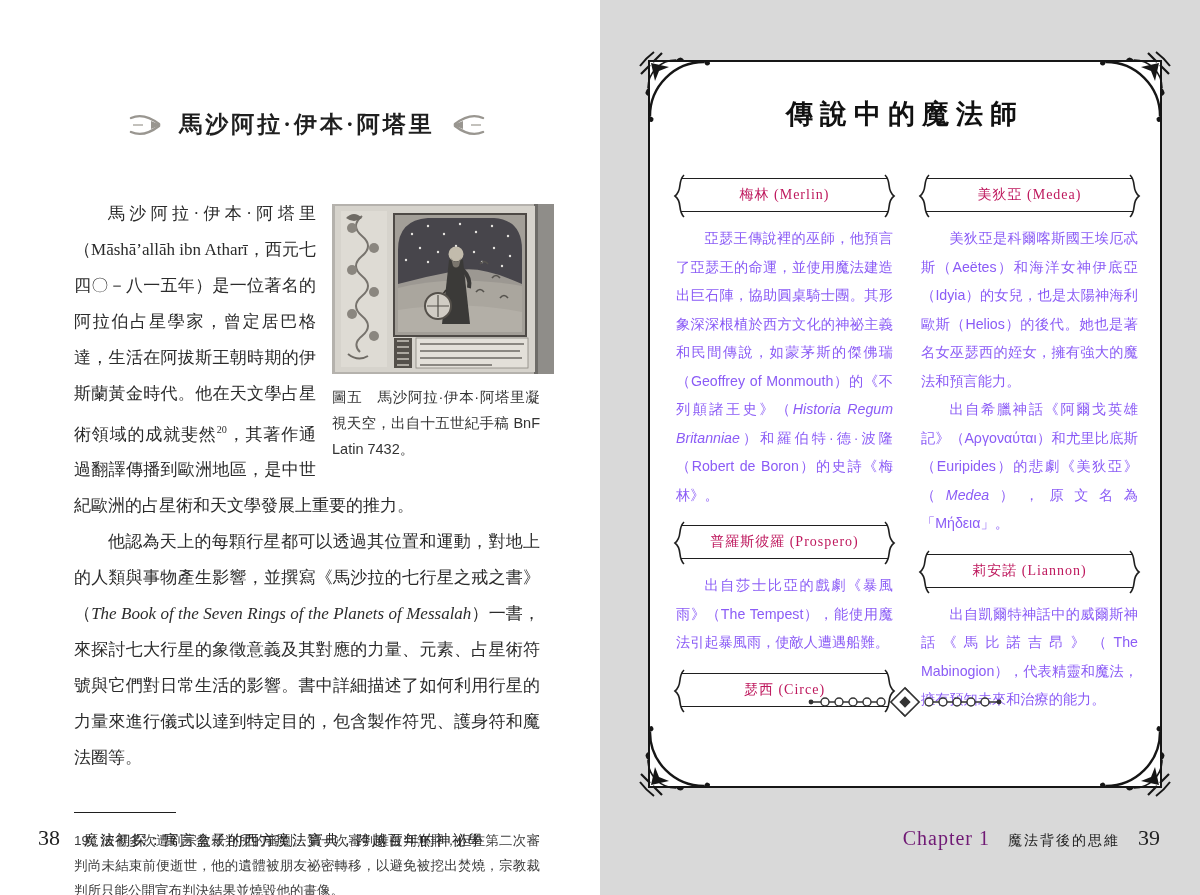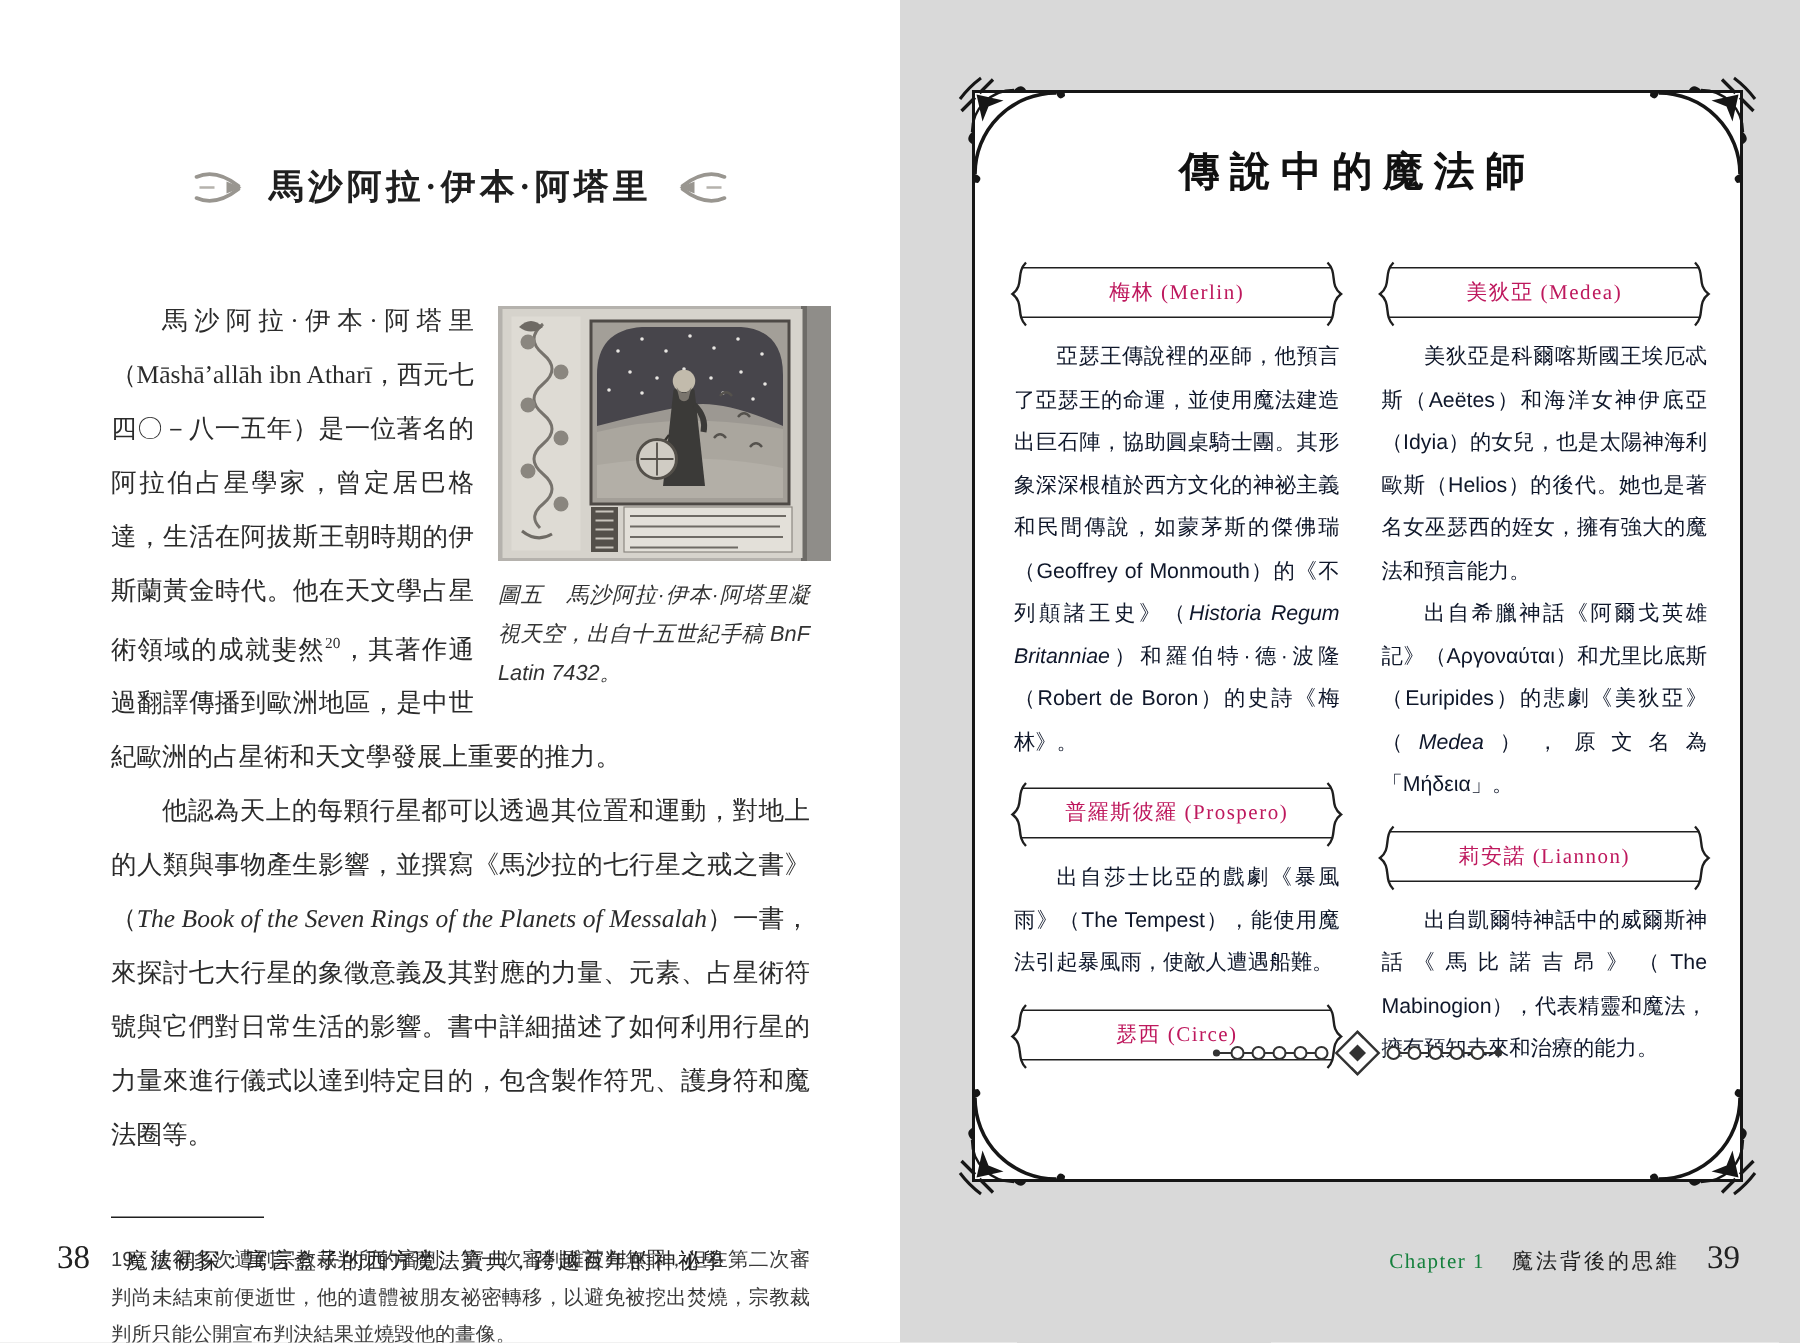--- a/index.html
+++ b/index.html
@@ -21,21 +21,21 @@
     display:flex; align-items:center; justify-content:center; gap:16px;
     margin:30px 0 40px;
   }
   .lp-title {
     font-size:23px; font-weight:bold; letter-spacing:3px; color:#1f1f1f; white-space:nowrap;
   }
   .flourish { width:34px; height:26px; flex:0 0 auto; }
   .lp-body p {
     margin:0; font-size:17px; line-height:36px; text-align:justify; text-indent:2em; color:#2b2b2b;
   }
-  .fig { float:right; width:208px; margin:8px 0 6px 16px;font-style:italic; }
+  .fig { float:right; width:208px; margin:8px 0 6px 16px; }
   .fig svg.ms { display:block; width:222px; height:170px; }
   .fig-caption {
     margin-top:10px; font-family:"Liberation Sans","DejaVu Sans",sans-serif;
     font-size:14.5px; line-height:26px; color:#333; text-align:justify;
   }
   .footnotes { clear:both; padding-top:36px; font-family:"Liberation Sans","DejaVu Sans",sans-serif; }
   .fn-rule { width:102px; border-top:1.5px solid #1f1f1f; margin-bottom:15px; }
   .fn { margin:0 0 13px; font-size:13.5px; line-height:25px; color:#3c3c3c; text-align:justify; }
   .fn .fn-num { margin-right:12px; }
   .lp-footer {
@@ -66,27 +66,27 @@
     position:relative; height:34px; margin:0 5px 12px;
     border-top:1.4px solid #1f1f1f; border-bottom:1.4px solid #1f1f1f;
     display:flex; align-items:center; justify-content:center;
   }
   .plaque-label { font-size:14px; letter-spacing:1px; color:#be185d; white-space:nowrap; }
   .brace { position:absolute; top:-6px; width:12px; height:46px; }
   .brace.l { left:-8px; }
   .brace.r { right:-8px; transform:scaleX(-1); }
   .sec p {
     margin:0; font-family:"Liberation Sans","DejaVu Sans",sans-serif;
-    font-size:14.2px; line-height:28.5px; text-align:justify; text-indent:2em; color:#0f172a;
+    font-size:14.2px; line-height:28.5px; text-align:justify; text-indent:2em; color:#8b5cf6;
   }
   .divider { position:absolute; left:0; right:0; bottom:68px; display:flex; justify-content:center; }
   .rp-footer {
     position:absolute; right:40px; bottom:44px; display:flex; align-items:baseline; gap:18px;
   }
-  .rp-chapter { font-size:14px; letter-spacing:1px; color:#15803d; }
+  .rp-chapter { font-size:20px; letter-spacing:1px; color:#701a75; }
   .rp-section-title { font-size:14px; letter-spacing:2px; color:#222; }
   .rp-page-num { font-size:22px; color:#222; }
 </style>
 </head>
 <body>
 
 <div class="page-left">
 
   <div class="lp-title-row">
     <svg class="flourish" viewBox="0 0 34 26">

